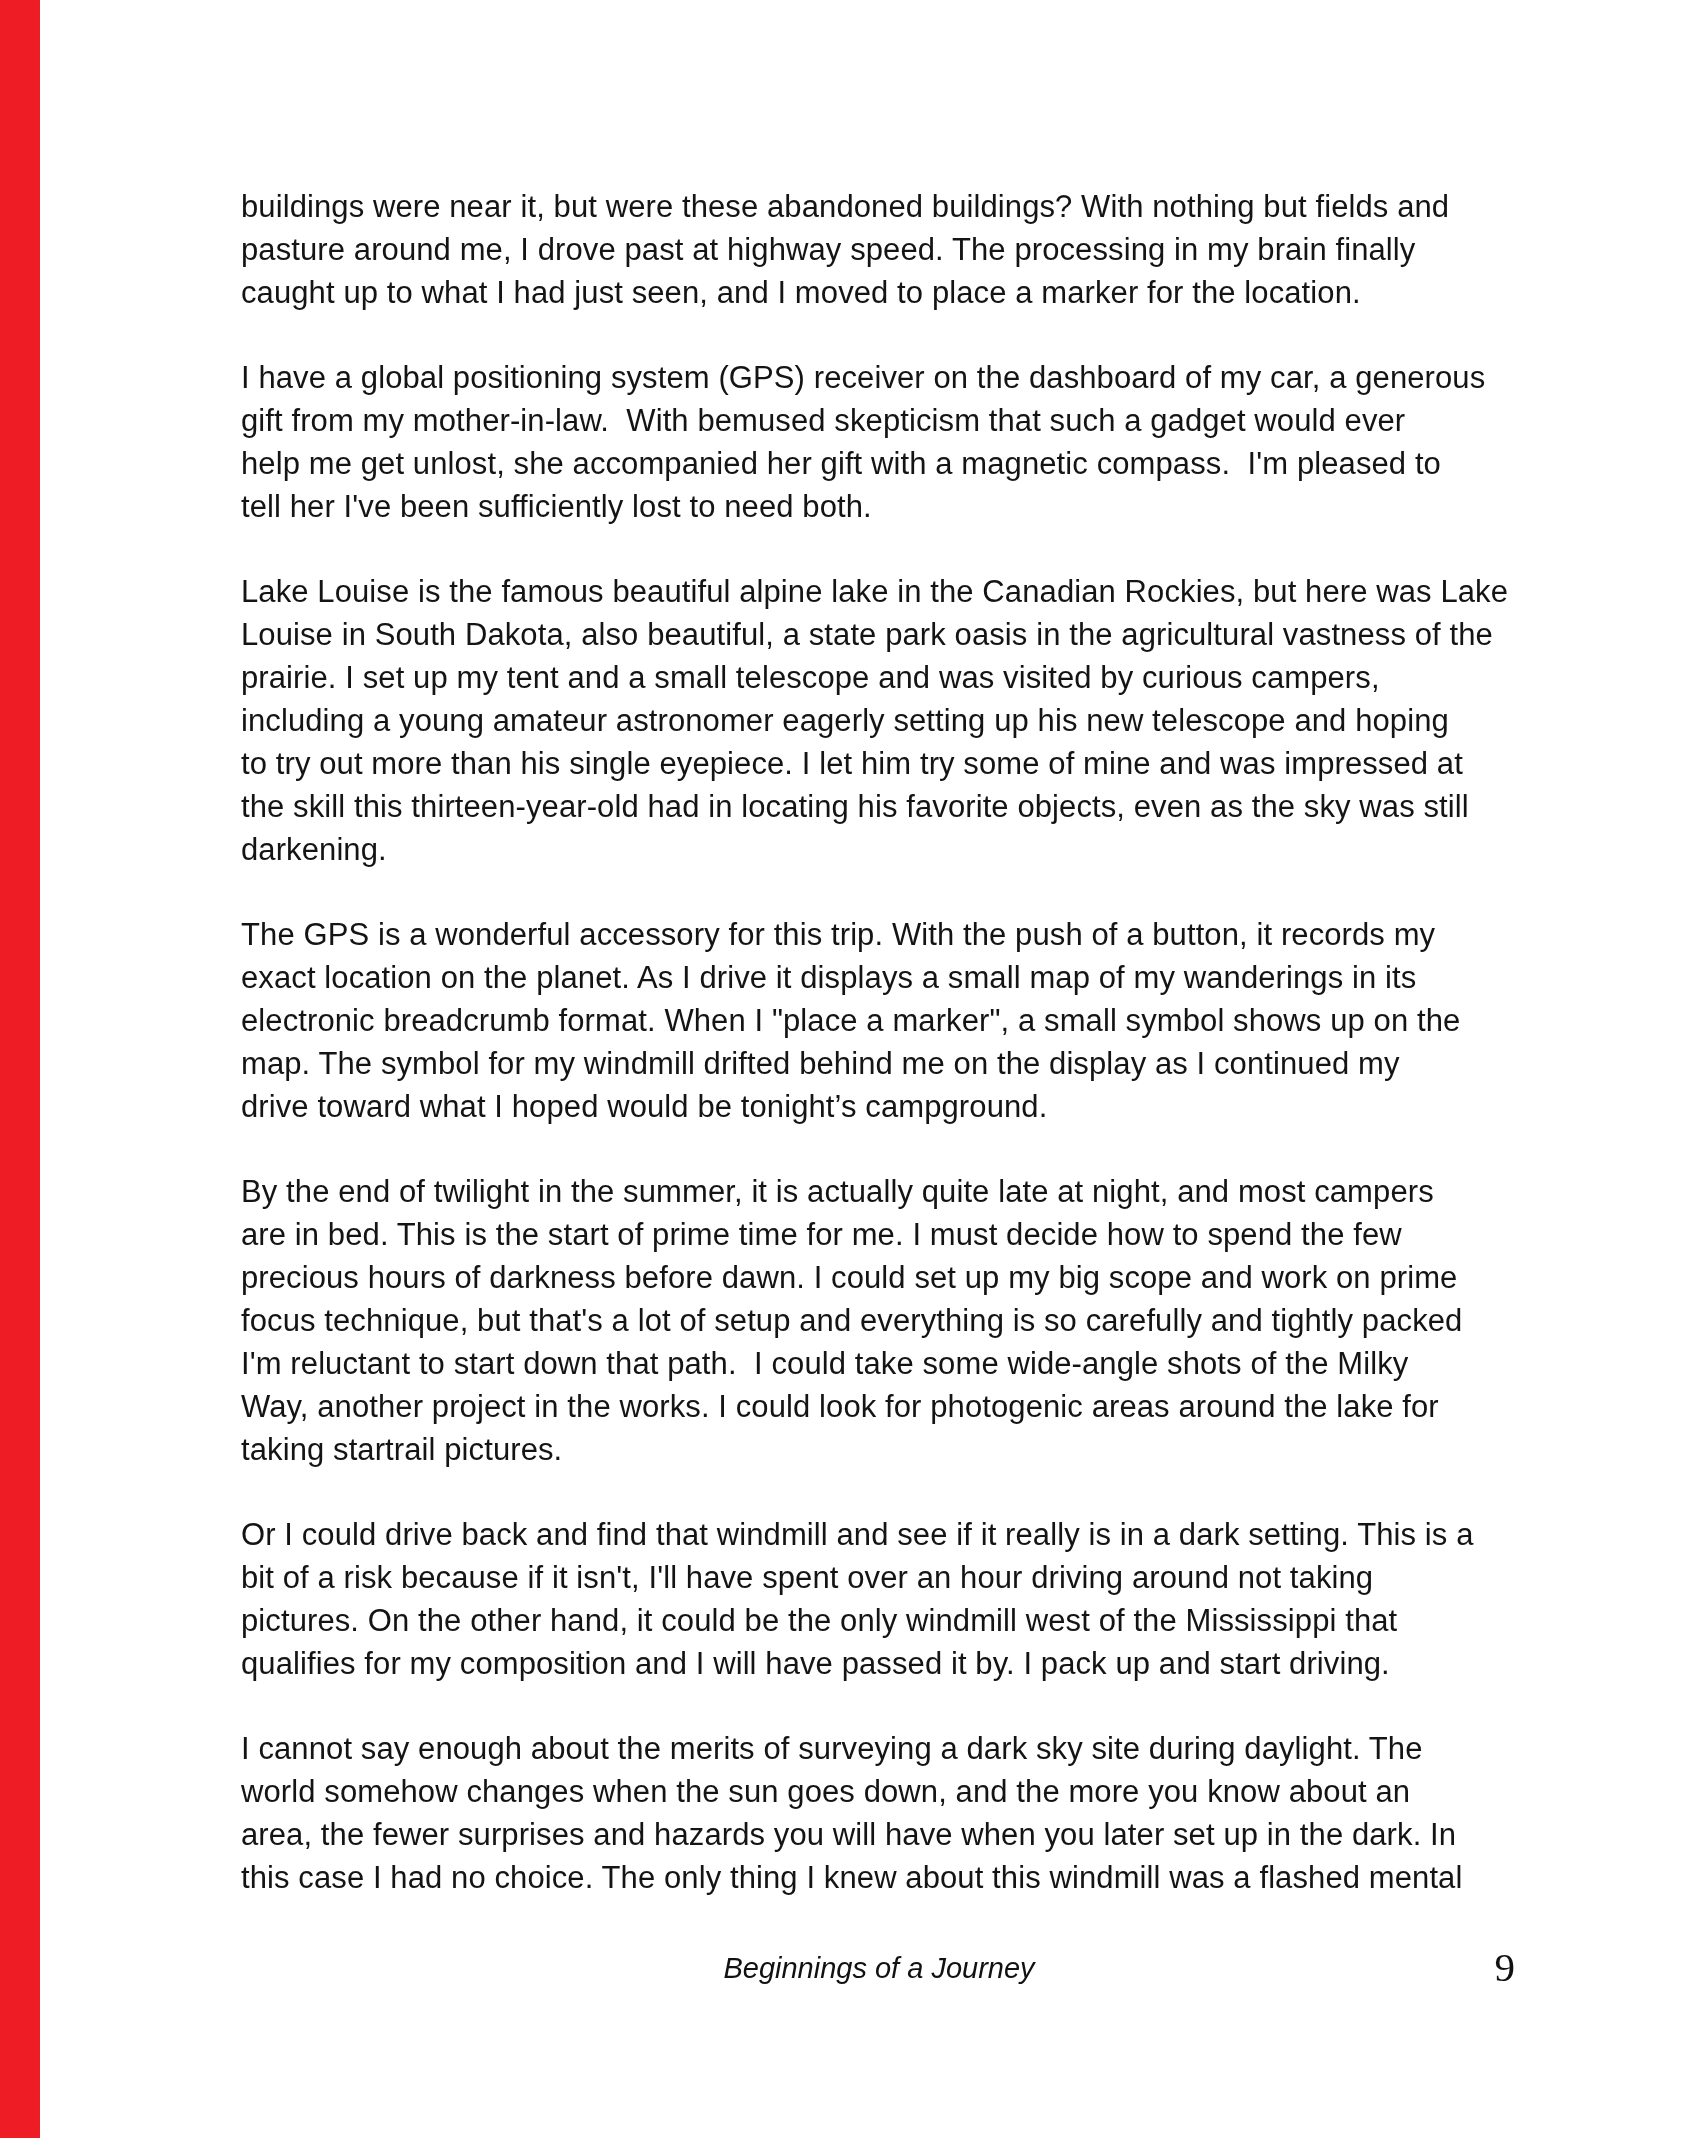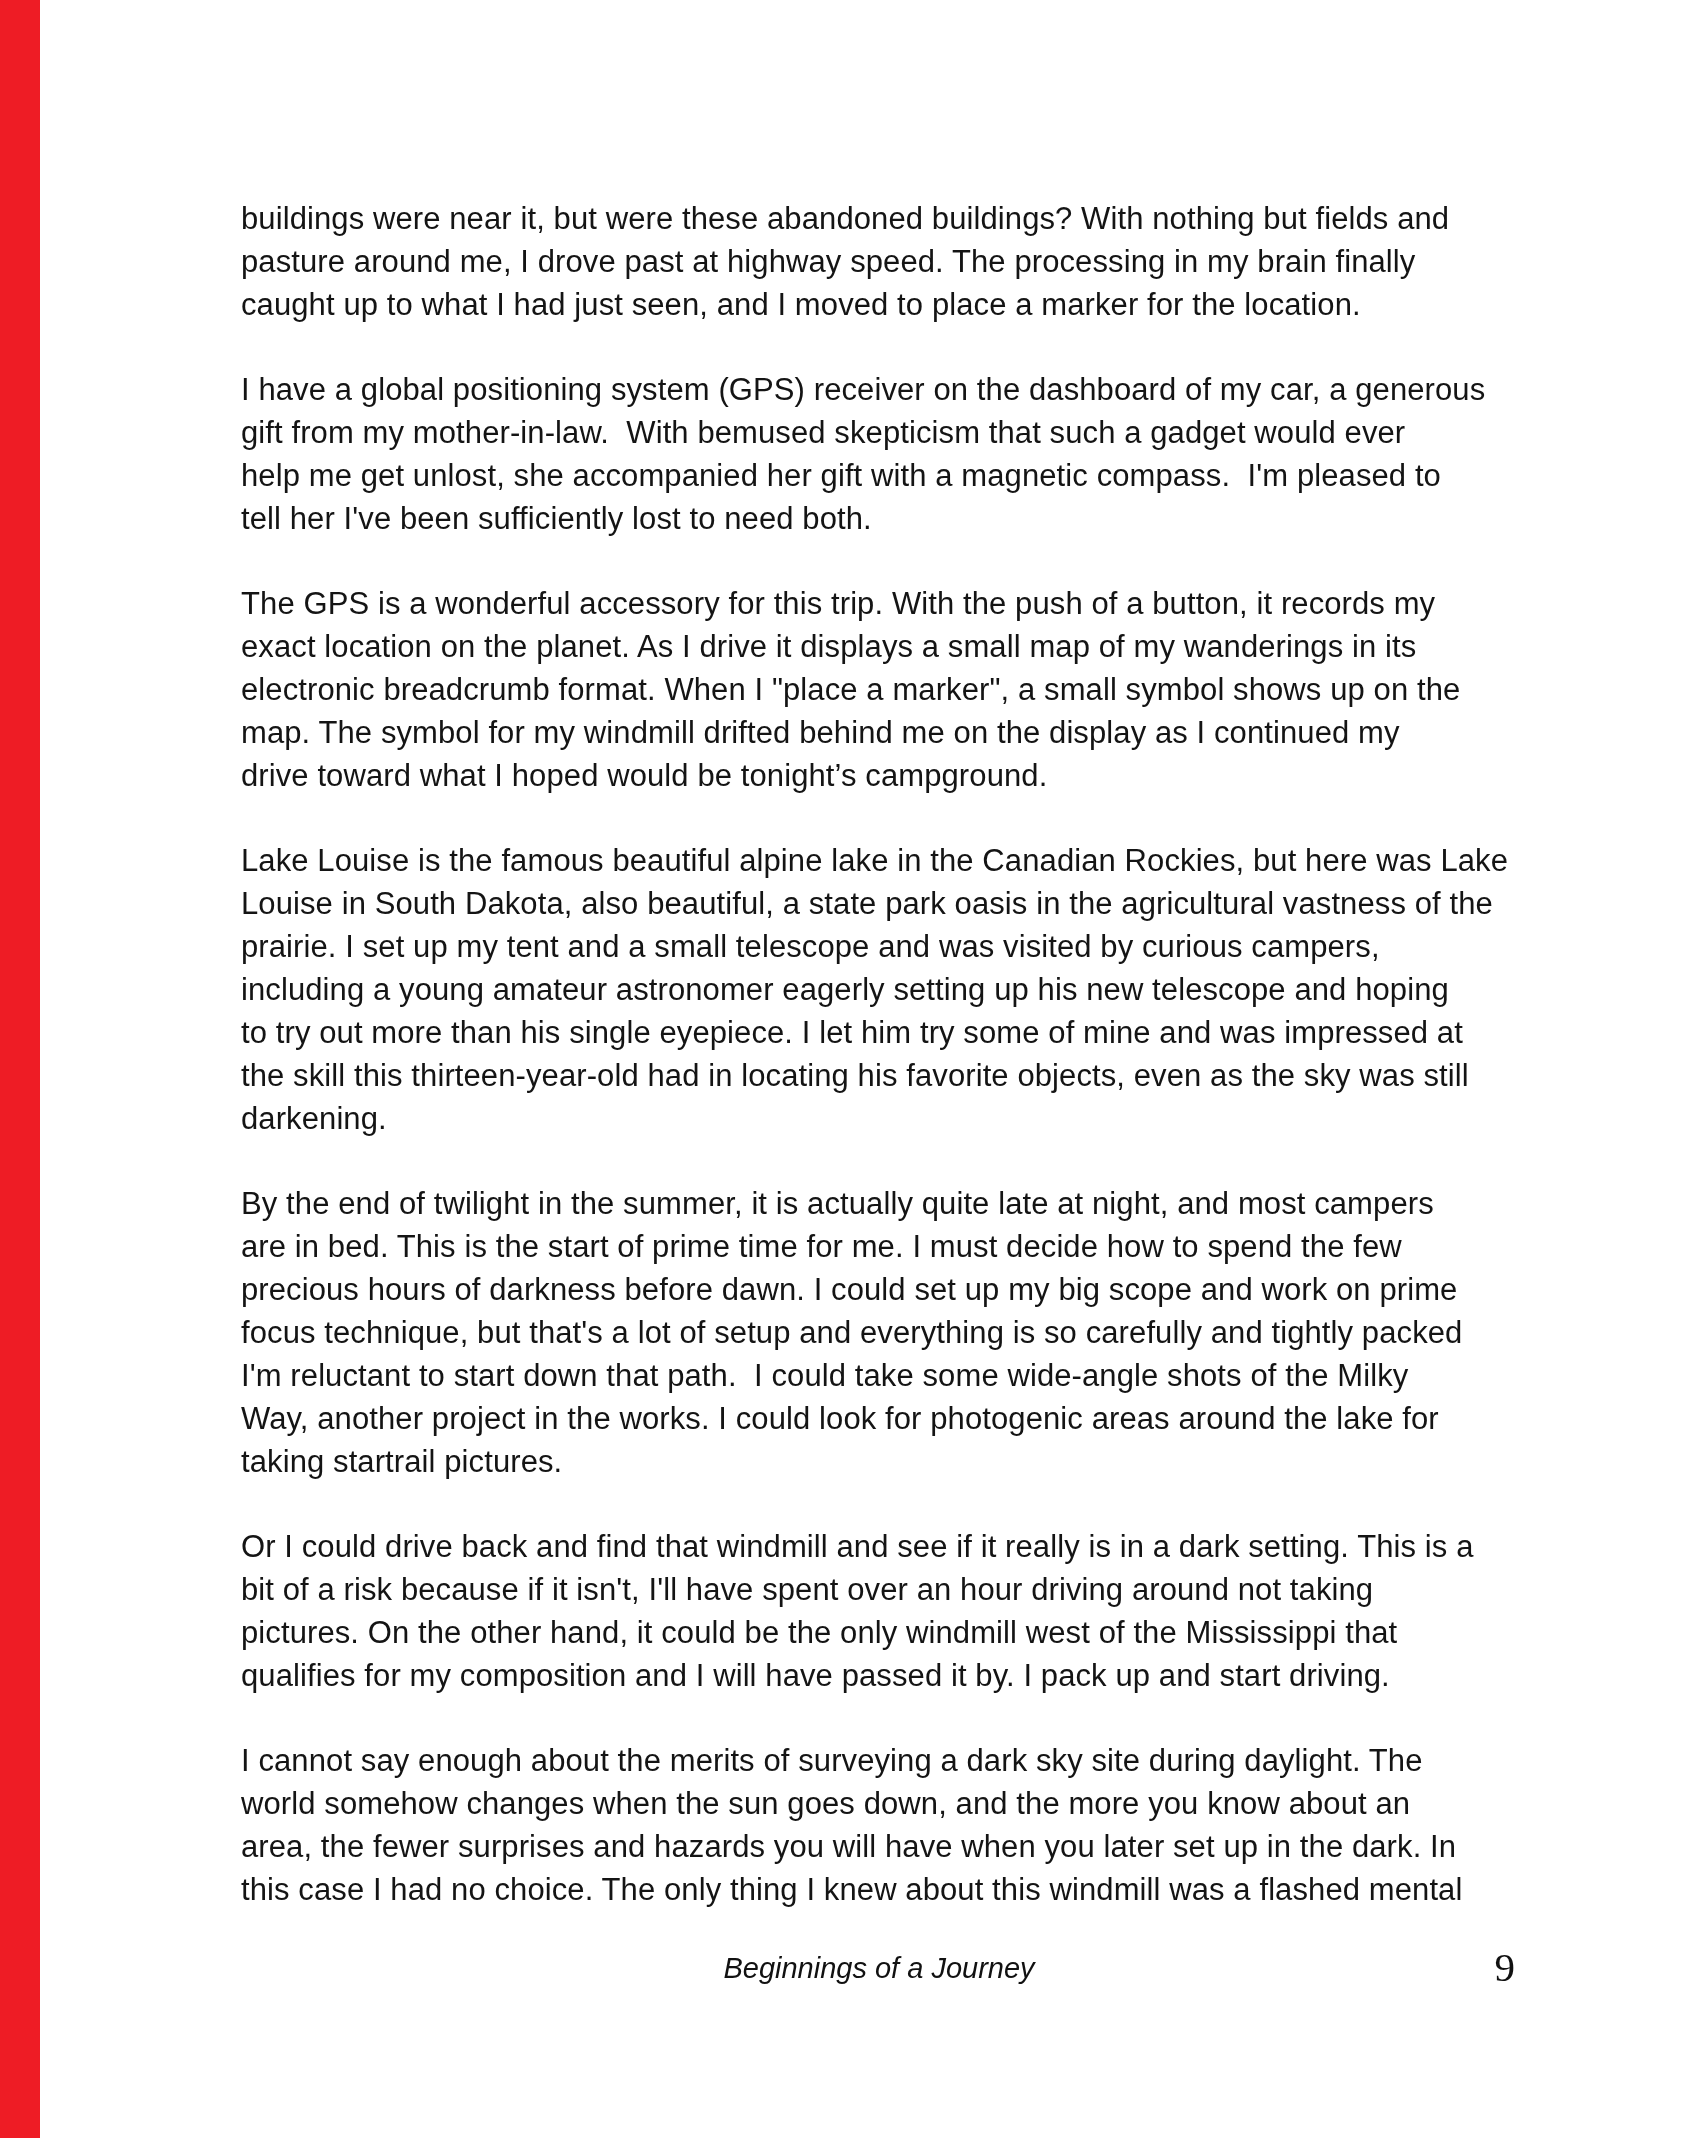--- a/index.html
+++ b/index.html
@@ -26,21 +26,21 @@
   .content {
     position: absolute;
     left: 241px;
     top: 185px;
     width: 1350px;
     color: #141414;
     font-size: 31px;
     line-height: 43px;
   }
   .para {
-    margin: 12px 0 42px 0;
+    margin: 0 0 42px 0;
     white-space: pre-wrap;
     letter-spacing: 0.1px;
   }
   .footer {
     position: absolute;
     left: 241px;
     top: 1949px;
     width: 1312px;
     height: 56px;
     color: #111111;
@@ -71,32 +71,32 @@
   <div class="scan-stripe"></div>
 
   <main class="content">
     <p class="para">buildings were near it, but were these abandoned buildings? With nothing but fields and
 pasture around me, I drove past at highway speed. The processing in my brain finally
 caught up to what I had just seen, and I moved to place a marker for the location.</p>
     <p class="para">I have a global positioning system (GPS) receiver on the dashboard of my car, a generous
 gift from my mother-in-law.  With bemused skepticism that such a gadget would ever
 help me get unlost, she accompanied her gift with a magnetic compass.  I'm pleased to
 tell her I've been sufficiently lost to need both.</p>
-    <p class="para">The GPS is a wonderful accessory for this trip. With the push of a button, it records my
-exact location on the planet. As I drive it displays a small map of my wanderings in its
-electronic breadcrumb format. When I "place a marker", a small symbol shows up on the
-map. The symbol for my windmill drifted behind me on the display as I continued my
-drive toward what I hoped would be tonight’s campground.</p>
     <p class="para">Lake Louise is the famous beautiful alpine lake in the Canadian Rockies, but here was Lake
 Louise in South Dakota, also beautiful, a state park oasis in the agricultural vastness of the
 prairie. I set up my tent and a small telescope and was visited by curious campers,
 including a young amateur astronomer eagerly setting up his new telescope and hoping
 to try out more than his single eyepiece. I let him try some of mine and was impressed at
 the skill this thirteen-year-old had in locating his favorite objects, even as the sky was still
 darkening.</p>
+    <p class="para">The GPS is a wonderful accessory for this trip. With the push of a button, it records my
+exact location on the planet. As I drive it displays a small map of my wanderings in its
+electronic breadcrumb format. When I "place a marker", a small symbol shows up on the
+map. The symbol for my windmill drifted behind me on the display as I continued my
+drive toward what I hoped would be tonight’s campground.</p>
     <p class="para">By the end of twilight in the summer, it is actually quite late at night, and most campers
 are in bed. This is the start of prime time for me. I must decide how to spend the few
 precious hours of darkness before dawn. I could set up my big scope and work on prime
 focus technique, but that's a lot of setup and everything is so carefully and tightly packed
 I'm reluctant to start down that path.  I could take some wide-angle shots of the Milky
 Way, another project in the works. I could look for photogenic areas around the lake for
 taking startrail pictures.</p>
     <p class="para">Or I could drive back and find that windmill and see if it really is in a dark setting. This is a
 bit of a risk because if it isn't, I'll have spent over an hour driving around not taking
 pictures. On the other hand, it could be the only windmill west of the Mississippi that

